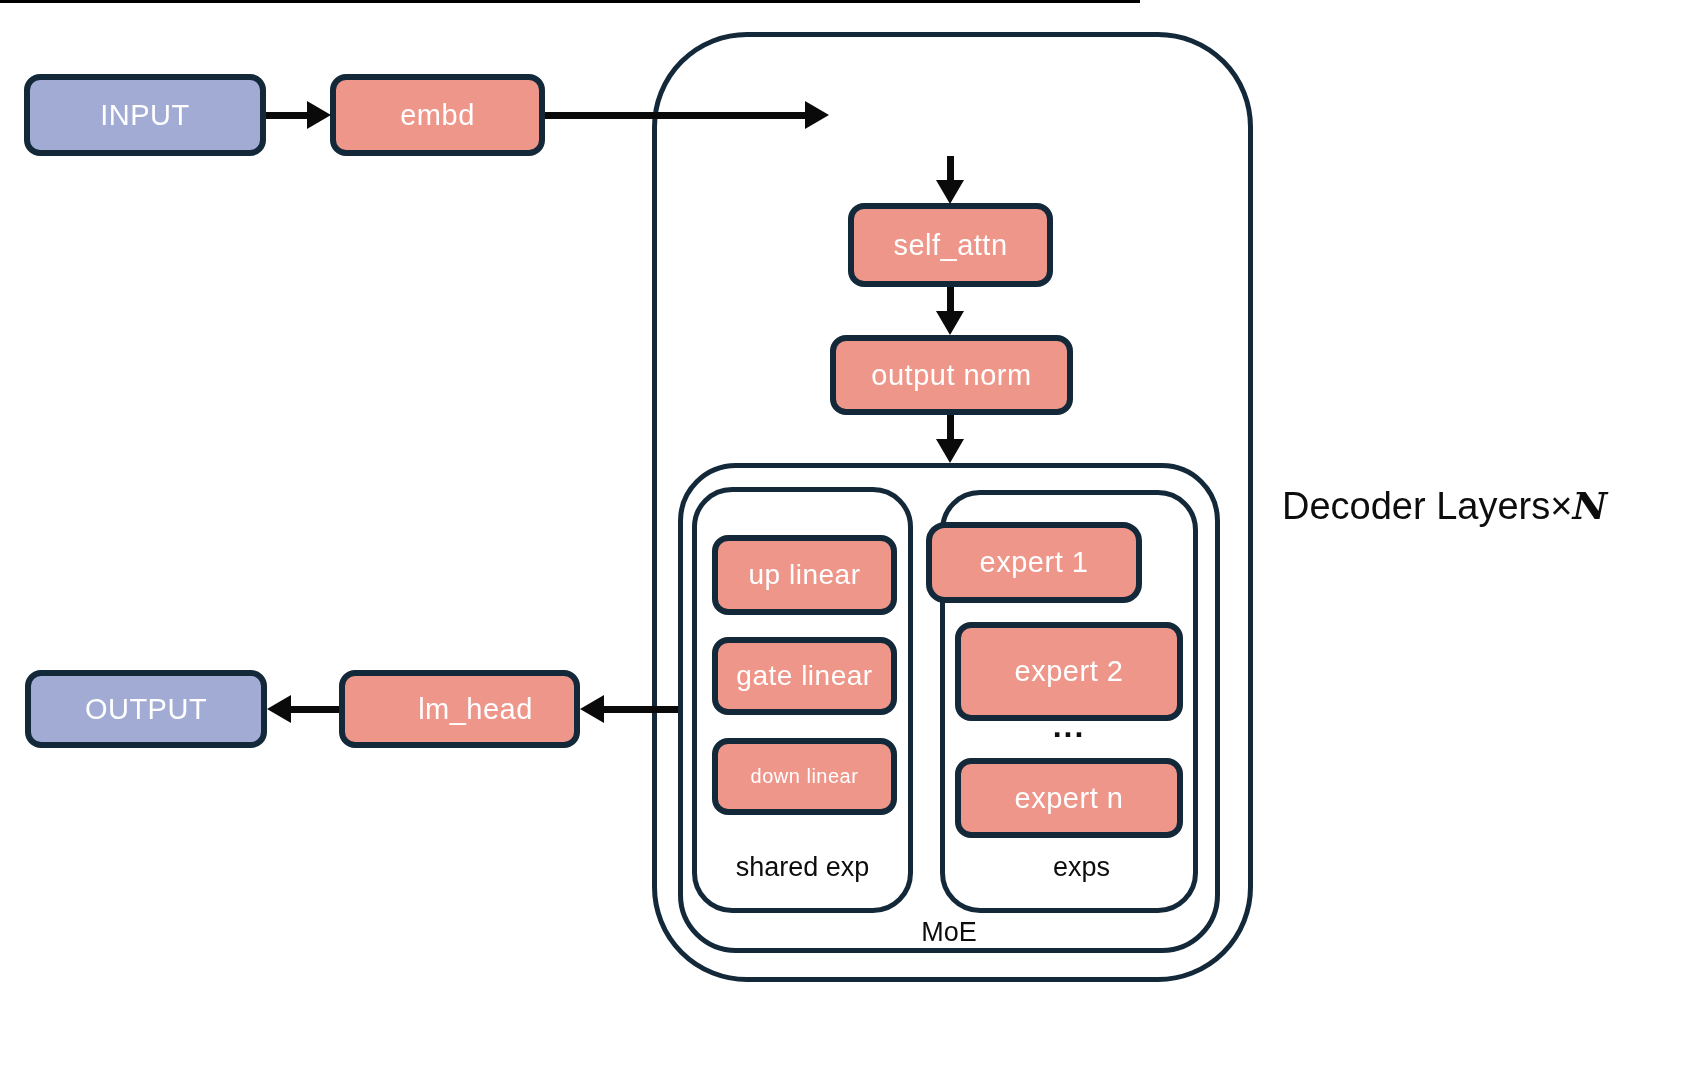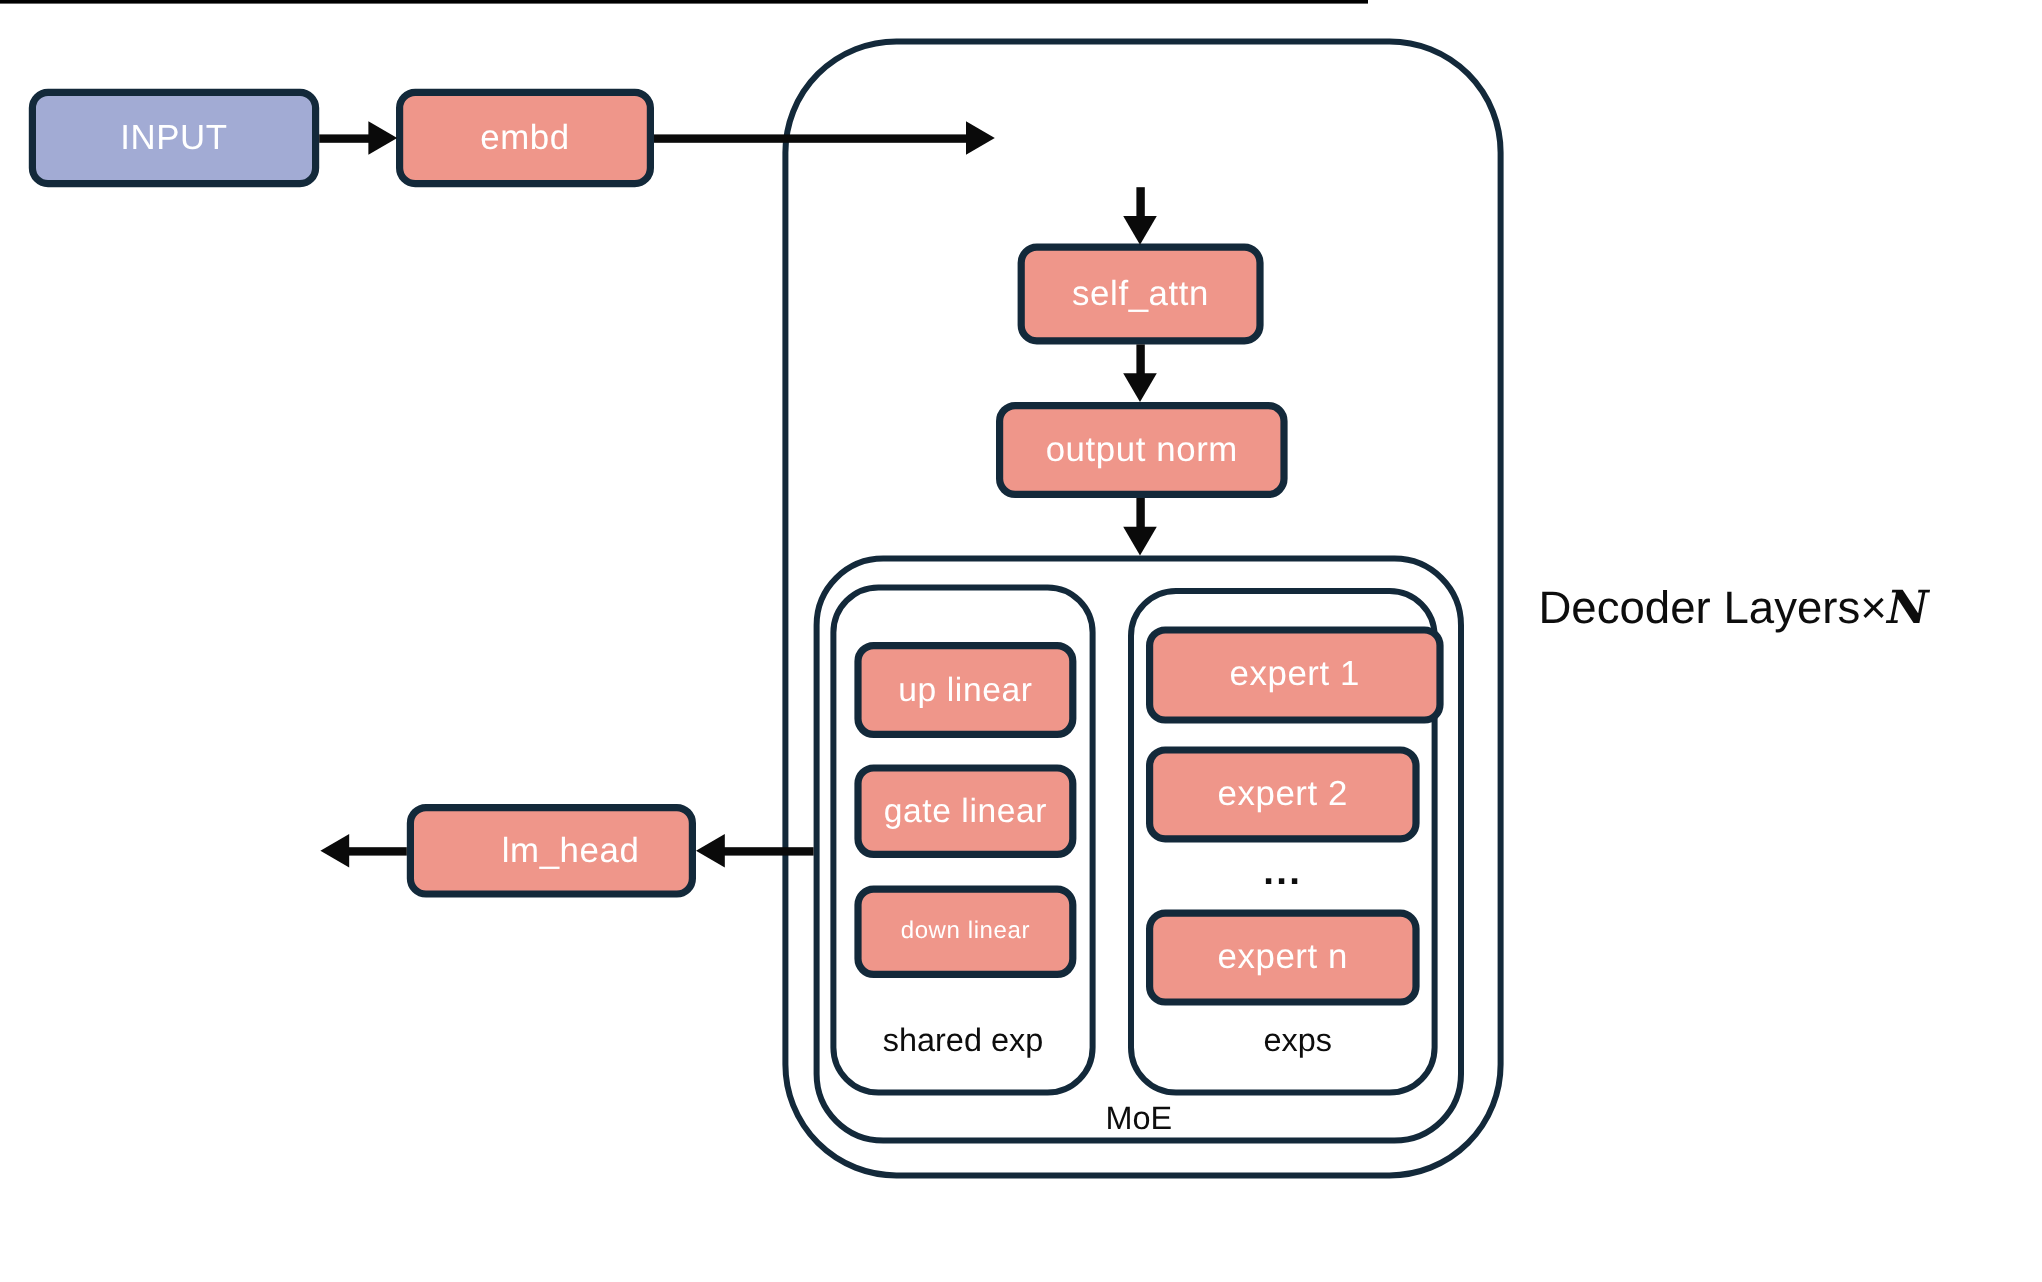--- a/index.html
+++ b/index.html
@@ -67,29 +67,30 @@
   <div class="abs node io" style="left:24px;top:74px;width:242px;height:82px;">INPUT</div>
   <div class="abs node module" style="left:330px;top:74px;width:215px;height:82px;">embd</div>
 
   <div class="abs node module" style="left:848px;top:203px;width:205px;height:84px;">self_attn</div>
   <div class="abs node module" style="left:830px;top:335px;width:243px;height:80px;">output norm</div>
 
   <div class="abs node module" style="left:712px;top:535px;width:185px;height:80px;font-size:28px;">up linear</div>
   <div class="abs node module" style="left:712px;top:637px;width:185px;height:78px;font-size:28px;">gate linear</div>
   <div class="abs node module" style="left:712px;top:738px;width:185px;height:77px;font-size:20px;">down linear</div>
 
-  <div class="abs node module" style="left:955px;top:522px;width:248px;height:81px;">expert 1</div>
-  <div class="abs node module" style="left:955px;top:622px;width:228px;height:80px;">expert 2</div>
+  <div class="abs node module" style="left:926px;top:522px;width:216px;height:81px;border-radius:19px;">expert 1</div>
+  <div class="abs node module" style="left:955px;top:622px;width:228px;height:99px;">expert 2</div>
   <div class="abs dots" style="left:955px;top:703px;width:228px;height:46px;">...</div>
   <div class="abs node module" style="left:955px;top:758px;width:228px;height:80px;">expert n</div>
 
   <div class="abs diagram-label" style="left:692px;top:848px;width:221px;height:38px;">shared exp</div>
   <div class="abs diagram-label" style="left:940px;top:848px;width:250px;height:38px;padding-left:33px;">exps</div>
   <div class="abs diagram-label" style="left:678px;top:912px;width:542px;height:40px;">MoE</div>
 
+  <div class="abs node io" style="left:25px;top:670px;width:242px;height:78px;">OUTPUT</div>
   <div class="abs node module" style="left:339px;top:670px;width:241px;height:78px;padding-left:32px;">lm_head</div>
 
   <div class="abs decoder-caption" style="left:1282px;top:483px;">
     <span>Decoder Layers×</span><span class="nvar">N</span>
   </div>
 
   <div class="abs hline" style="left:266px;top:112px;width:44px;"></div>
   <div class="abs ah ah-right" style="left:307px;top:101px;"></div>
 
   <div class="abs hline" style="left:545px;top:112px;width:262px;"></div>

